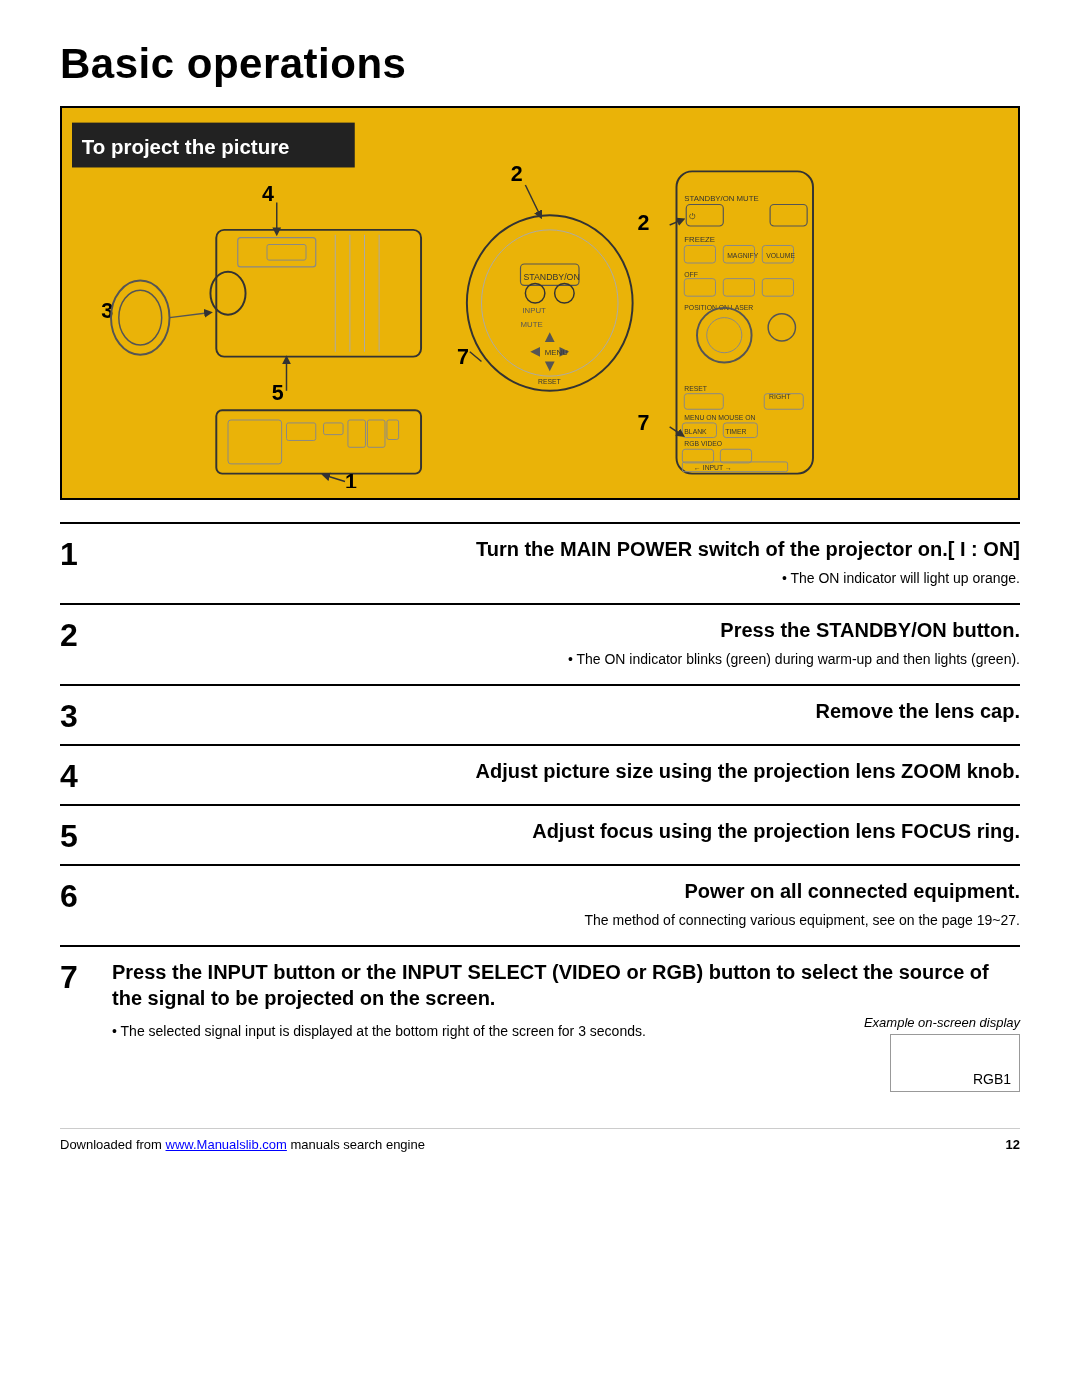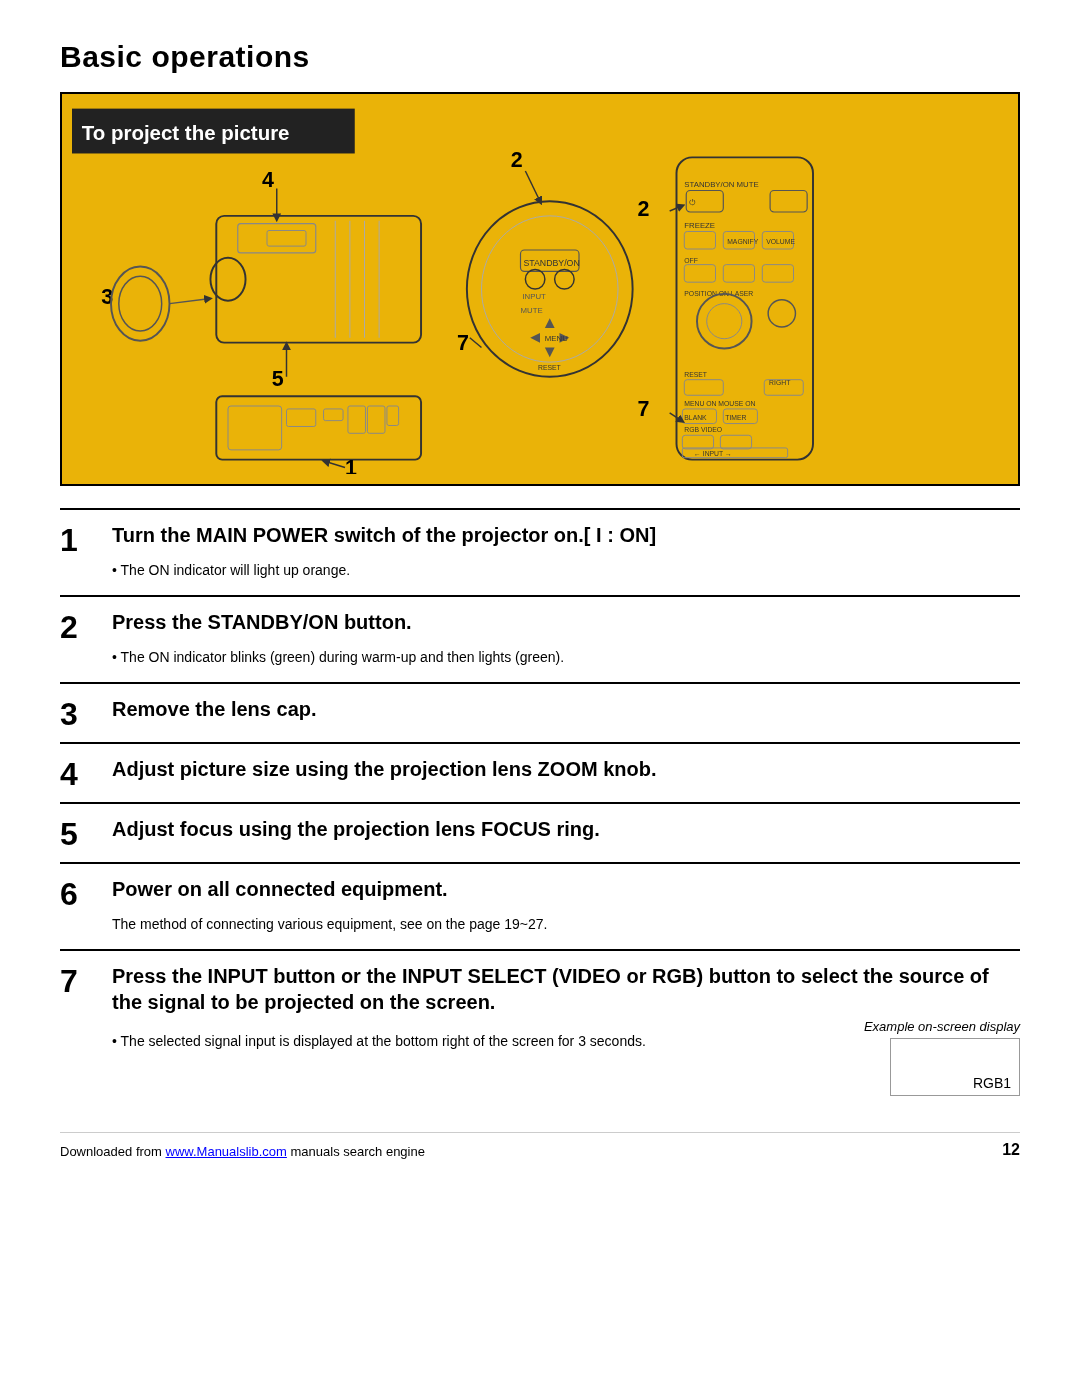--- a/index.html
+++ b/index.html
@@ -6,21 +6,21 @@
     body {
       font-family: Arial, Helvetica, sans-serif;
       background: #fff;
       color: #000;
       width: 1080px;
       min-height: 1397px;
       padding: 40px 60px 40px 60px;
       font-size: 15px;
     }
     h1.page-title {
-      font-size: 30px;
+      font-size: 42px;
       font-weight: bold;
       margin-bottom: 18px;
       letter-spacing: 0.5px;
     }
     .diagram-section {
       border: 2px solid #000;
       padding: 0;
       margin-bottom: 22px;
       position: relative;
       background: #eab308;
@@ -52,31 +52,32 @@
     .step-number {
       font-size: 32px;
       font-weight: bold;
       min-width: 52px;
       padding-right: 10px;
       line-height: 1;
       padding-top: 2px;
     }
     .step-content {
       flex: 1;
+      text-align: right;
     }
     .step-title {
       font-size: 20px;
       font-weight: bold;
       margin-bottom: 4px;
       line-height: 1.3;
     }
     .step-body {
       font-size: 14px;
       line-height: 1.5;
-      margin-top: 12px;
+      margin-top: 6px;
     }
     .step-body p {
       margin-bottom: 2px;
     }
     .step-body p::before {
       content: '• ';
     }
     .step-body p.no-bullet::before {
       content: '';
     }
@@ -91,21 +92,21 @@
       border-top: 1px solid #ccc;
       padding-top: 8px;
     }
     .page-footer-left {
       font-size: 13px;
     }
     .page-footer-left a {
       color: #00f;
     }
     .page-number {
-      font-size: 16px;
+      font-size: 13px;
       font-weight: bold;
     }
     .onscreen-label {
       font-size: 13px;
       margin-bottom: 4px;
       font-style: italic;
     }
     .onscreen-box {
       width: 130px;
       height: 58px;

